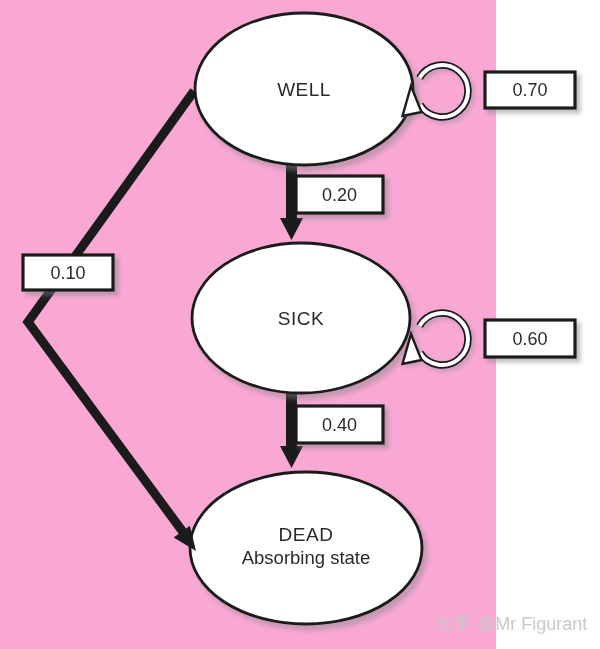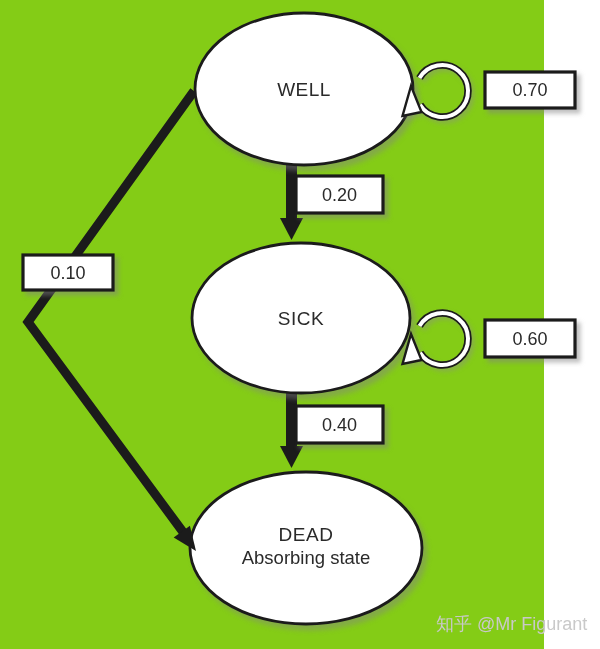--- a/index.html
+++ b/index.html
@@ -6,23 +6,23 @@
     margin: 0;
     padding: 0;
     background: #ffffff;
     width: 600px;
     height: 649px;
     overflow: hidden;
     font-family: "Liberation Sans", sans-serif;
   }
   .stage {
     position: relative;
-    width: 544px;
+    width: 496px;
     height: 649px;
-    background: #84cc16;
+    background: #f9a8d4;
   }
   svg { display: block; }
   .state-ellipse {
     fill: #ffffff;
     stroke: #1b1b1b;
     stroke-width: 2.8;
     filter: drop-shadow(4px 5px 2.5px rgba(130,130,130,0.45));
   }
   .prob-box {
     fill: #ffffff;

